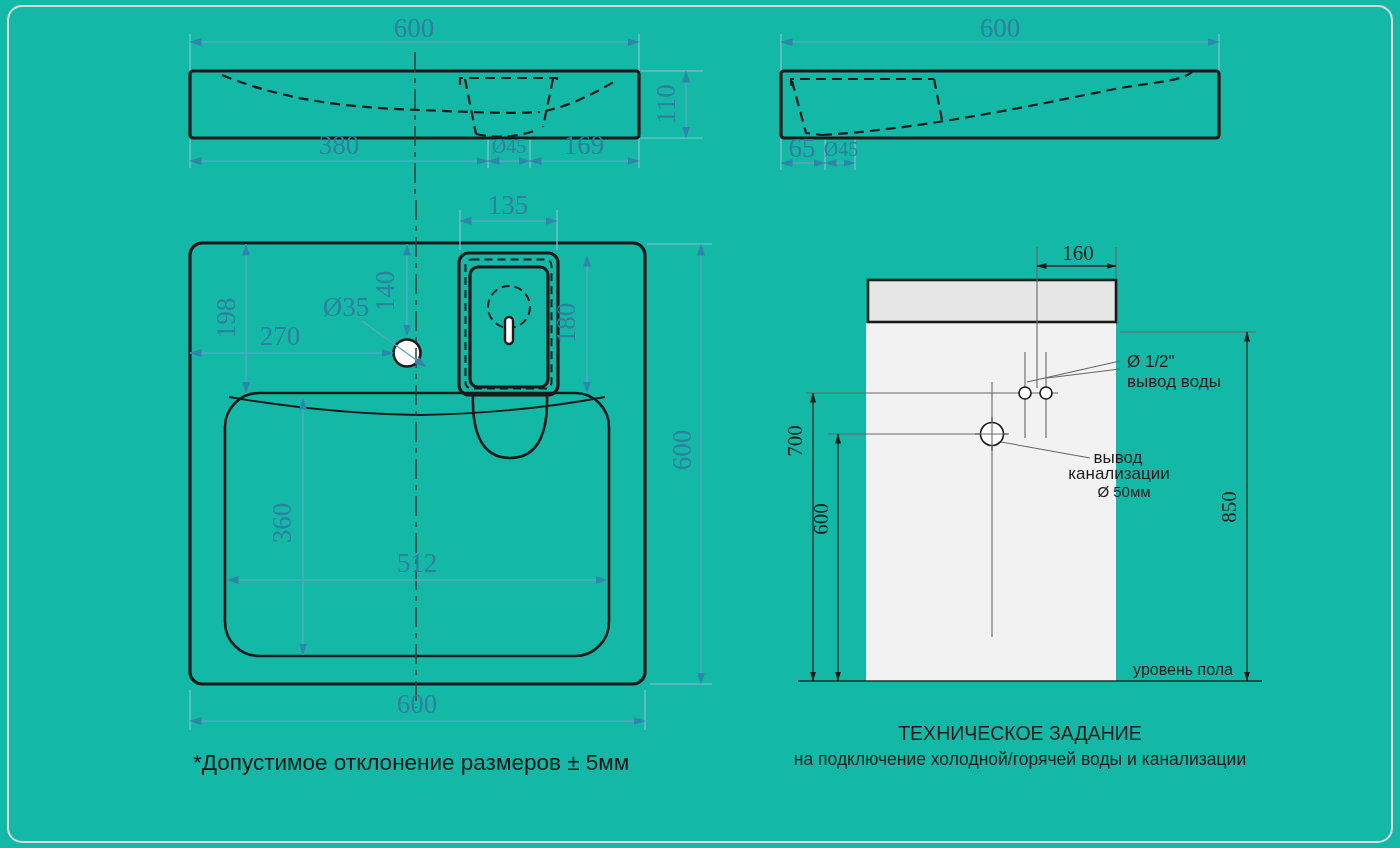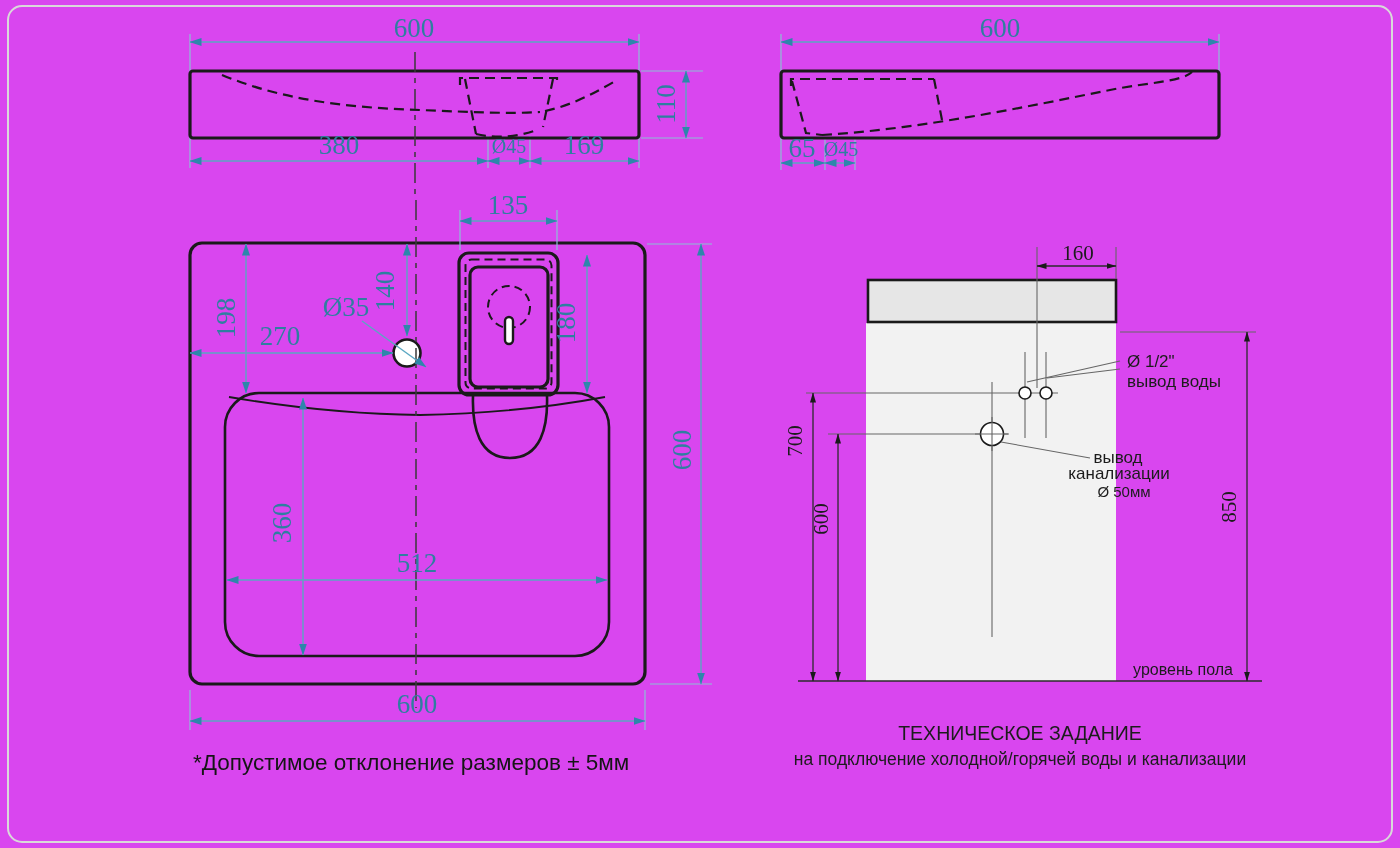--- a/index.html
+++ b/index.html
@@ -1,16 +1,16 @@
 <!DOCTYPE html>
 <html><head>
 <meta charset="utf-8">
 <style>
   html,body{margin:0;padding:0;background:#ffffff;}
-  .page{position:relative;width:1400px;height:848px;background:#d946ef;overflow:hidden;}
+  .page{position:relative;width:1400px;height:848px;background:#14b8a6;overflow:hidden;}
   svg{display:block;}
   
   .dline{stroke:#5aa7c2;stroke-width:1.4;fill:none;}
   .dext{stroke:#8cc0d4;stroke-width:1.2;fill:none;}
   .dt{font-family:"Liberation Serif","DejaVu Serif",serif;font-size:27px;fill:#2e7fa0;text-anchor:middle;}
   .dts{font-family:"Liberation Serif","DejaVu Serif",serif;font-size:20px;fill:#2e7fa0;text-anchor:middle;}
   
   .solid3{stroke:#1a1a1a;stroke-width:3.2;fill:none;stroke-linejoin:round;}
   .solid2{stroke:#1a1a1a;stroke-width:2.6;fill:none;stroke-linejoin:round;}
   .dash{stroke:#1a1a1a;stroke-width:2.2;fill:none;stroke-dasharray:10 6;stroke-linecap:butt;}

